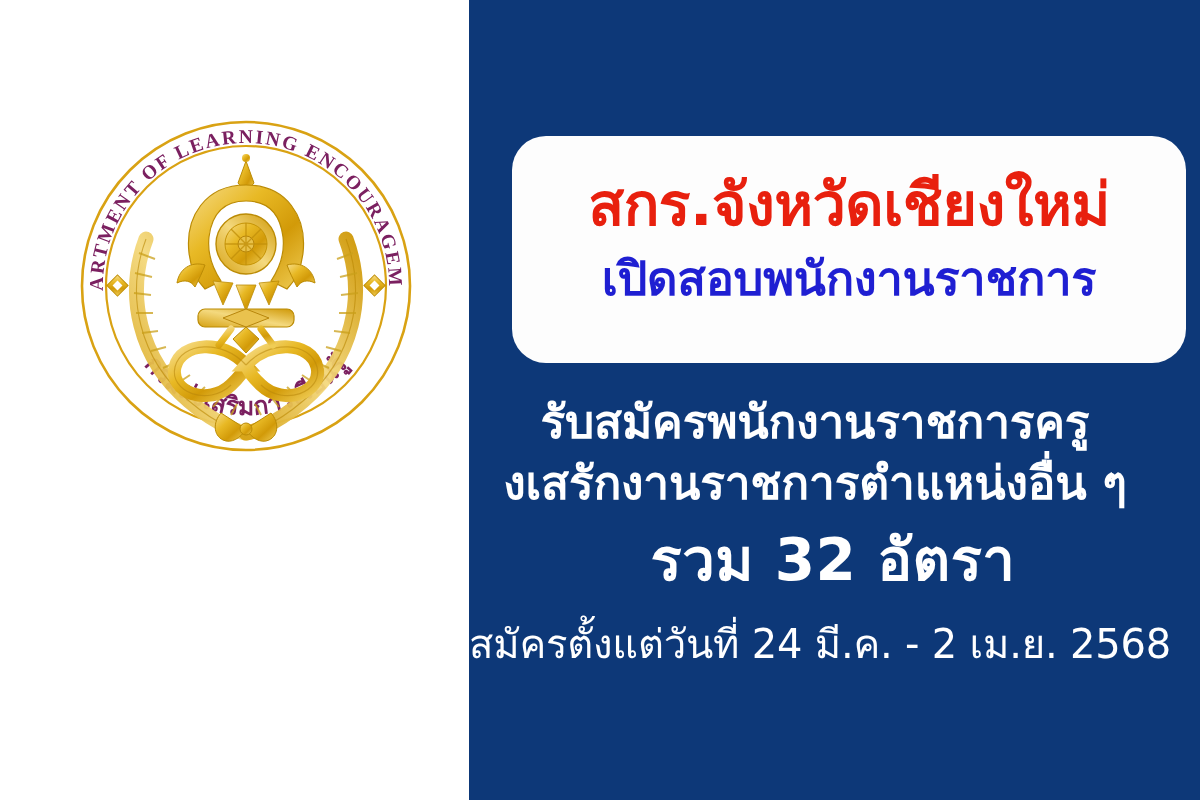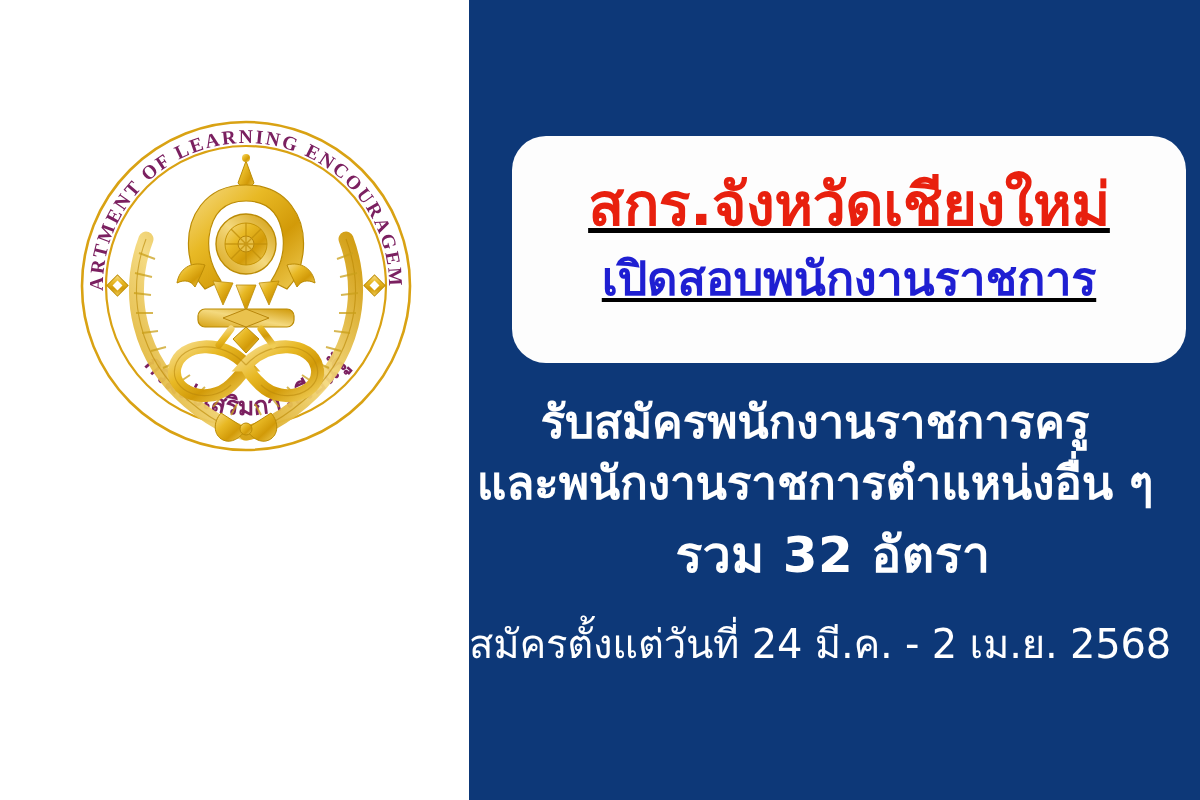--- a/index.html
+++ b/index.html
@@ -61,21 +61,20 @@
     box-sizing: border-box;
     max-width: 674px;    
     height: 227px;       
     background: #fdfdfd;
     border-radius: 34px;
     display: flex;
     flex-direction: column;
     align-items: center;
     justify-content: center;
     padding: 6px 14px 10px 14px;
-    text-decoration: underline;
   }
 
   .title-line-1 {
     color: #e8200e;
     font-size: 59px;
     font-weight: 700;
     line-height: 1.06;
     white-space: nowrap;
     letter-spacing: -0.5px;
     margin: 0 0 2px 0;
@@ -100,21 +99,21 @@
     color: #ffffff;
   }
   .body-line {
     font-size: 46px;
     font-weight: 700;
     line-height: 1.33;
     white-space: nowrap;
     letter-spacing: -0.2px;
   }
   .body-line.l3 {
-    font-size: 50px;
+    font-size: 58px;
     margin-top: 8px;
     letter-spacing: 0.5px;
     padding-left: 36px;
   }
 
   .date-line {
     position: absolute;
     left: 0;
     top: 618px;
     width: 636px;
@@ -242,20 +241,20 @@
 
   <div class="right-panel">
 
     <div class="title-card">
       <div class="title-line-1">สกร.จังหวัดเชียงใหม่</div>
       <div class="title-line-2">เปิดสอบพนักงานราชการ</div>
     </div>
 
     <div class="body-block">
       <div class="body-line l1">รับสมัครพนักงานราชการครู</div>
-      <div class="body-line l2">และพนักงานราชการตำแหน่งอื่น ๆ</div>
+      <div class="body-line l2">งเสรักงานราชการตำแหน่งอื่น ๆ</div>
       <div class="body-line l3">รวม 32 อัตรา</div>
     </div>
 
     <div class="date-line">สมัครตั้งแต่วันที่ 24 มี.ค. - 2 เม.ย. 2568</div>
 
   </div>
 </div>
 
 </body></html>

